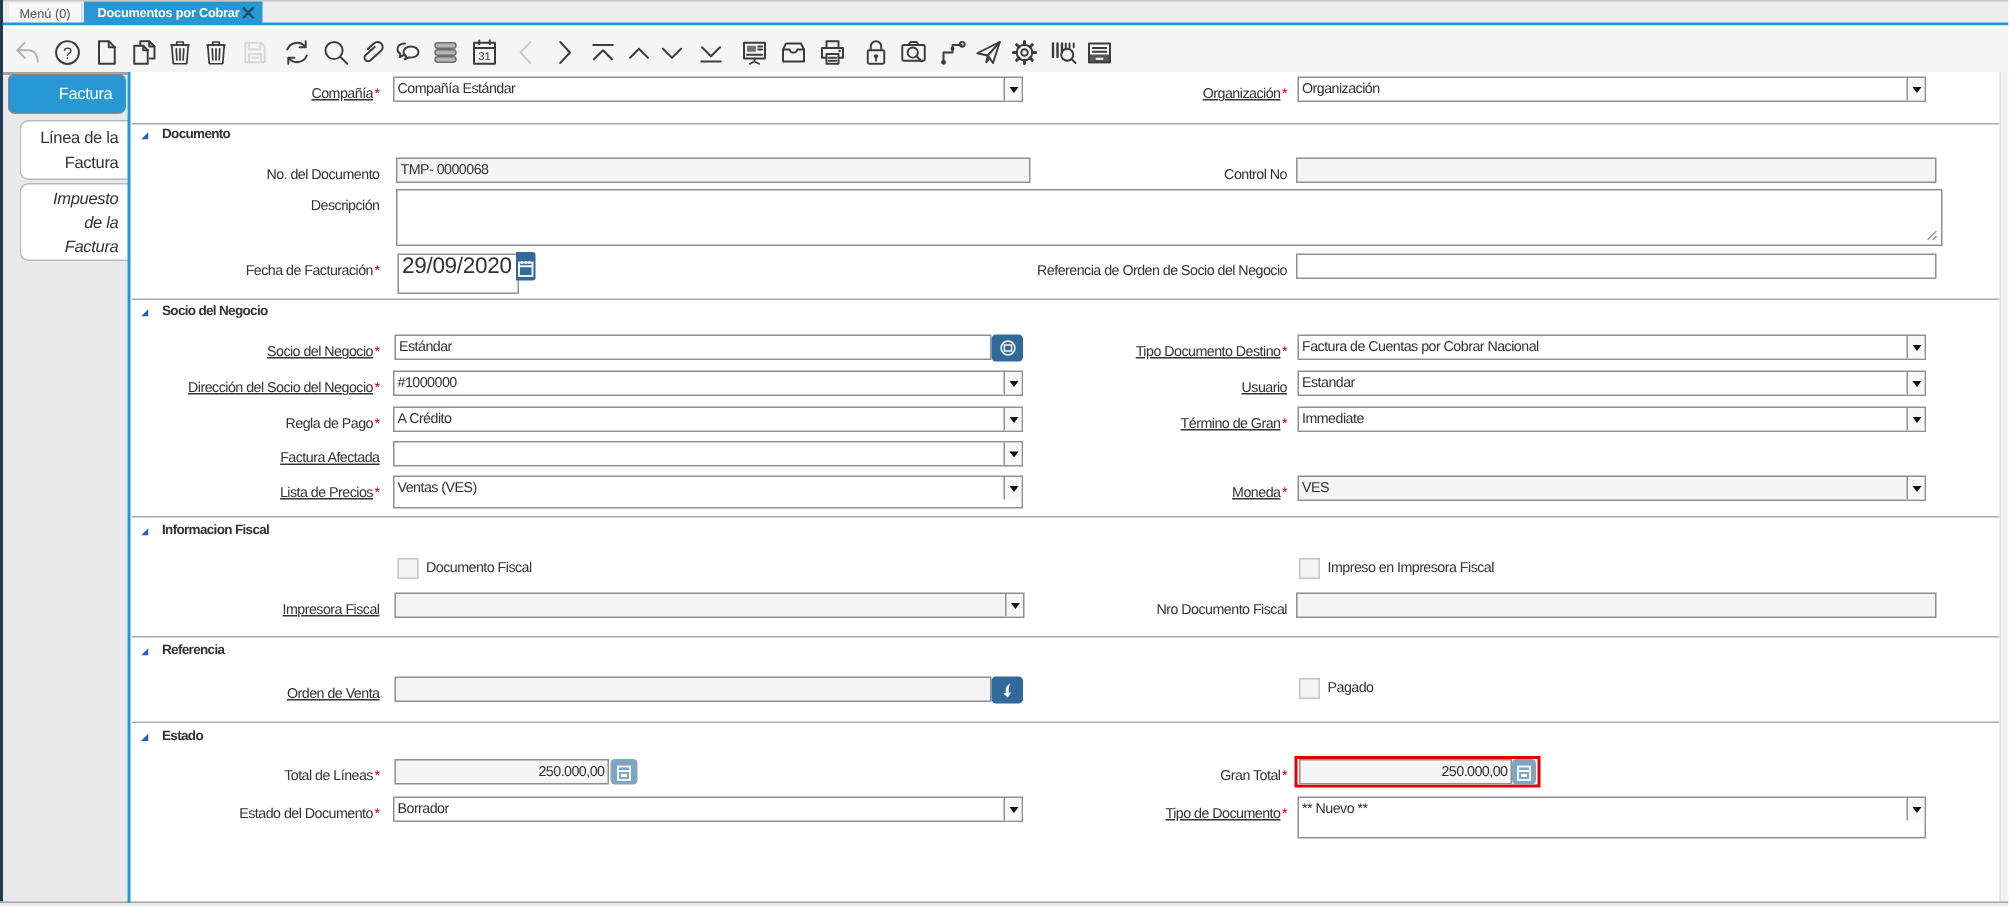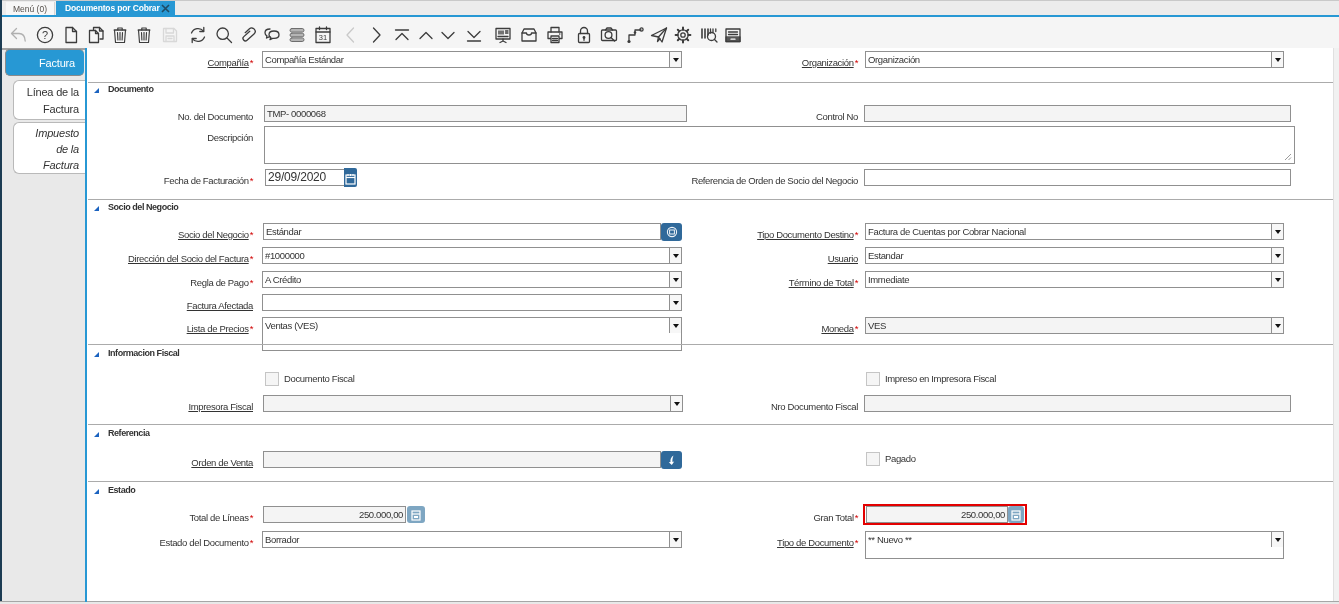--- a/index.html
+++ b/index.html
@@ -216,21 +216,21 @@
 <div class="lb" style="right:1086px;top:108px"><span style="">No. del Documento</span></div>
 <div class="tf" style="left:264px;top:105px;width:423px;height:17px;background:#f4f4f4;">TMP- 0000068</div>
 <div class="lb" style="right:481px;top:108px"><span style="">Control No</span></div>
 <div class="tf" style="left:864px;top:105px;width:427px;height:17px;background:#f4f4f4;"></div>
 <div class="lb" style="right:1086px;top:129px"><span style="">Descripción</span></div>
 <div class="tf" style="left:264px;top:126px;width:1031px;height:38px;background:#fff"></div>
 <svg style="position:absolute;left:1284px;top:153px" width="8" height="8">
     <path d="M7 1 L1 7 M7 4.5 L4.5 7" stroke="#9a9a9a" stroke-width="1"></path>
   </svg>
 <div class="lb" style="right:1086px;top:172px"><span style="">Fecha de Facturación</span><span class="st">*</span></div>
-<div class="tf" style="left:265px;top:169px;width:81px;height:17px;background:#fff;font-size:12px;letter-spacing:-0.2px">29/09/2020</div>
+<div class="tf" style="left:265px;top:169px;width:81px;height:27px;background:#fff;font-size:15px;letter-spacing:-0.2px">29/09/2020</div>
 <div class="bb" style="left:344px;top:168px;width:13px;height:19px;background:#30699a;border-radius:0 2px 2px 0">
     <svg width="11" height="12" viewBox="0 0 11 12" style="margin-top:2px">
       <rect x="1" y="2" width="9" height="9" fill="none" stroke="#fff" stroke-width="1.2"></rect>
       <path d="M1 4.5 H10" stroke="#fff" stroke-width="1.2"></path>
       <path d="M3 1 v2 M5.5 1 v2 M8 1 v2" stroke="#fff" stroke-width="1"></path>
     </svg>
   </div>
 <div class="lb" style="right:481px;top:172px"><span style="">Referencia de Orden de Socio del Negocio</span></div>
 <div class="tf" style="left:864px;top:169px;width:427px;height:17px;background:#fff;"></div>
 <div class="sep" style="top:199px"></div>
@@ -243,44 +243,44 @@
 <div class="bb" style="left:661px;top:223px;width:21px;height:18px;background:#30699a;border-radius:3px">
     <svg width="12" height="12" viewBox="0 0 12 12">
       <circle cx="6" cy="6" r="4.6" fill="none" stroke="#fff" stroke-width="1.1" opacity=".92"></circle>
       <rect x="3.6" y="4" width="4.8" height="4" fill="none" stroke="#fff" stroke-width="1" opacity=".92"></rect>
     </svg>
   </div>
 <div class="lb" style="right:481px;top:226px"><span style="text-decoration:underline;">Tipo Documento Destino</span><span class="st">*</span></div>
 <div class="tf" style="left:865px;top:223px;width:419px;height:17px;background:#fff;padding-right:16px">Factura de Cuentas por Cobrar Nacional<div class="cbtn" style="height:15px">
       <i></i>
     </div></div>
-<div class="lb" style="right:1086px;top:250px"><span style="text-decoration:underline;">Dirección del Socio del Factura</span><span class="st">*</span></div>
+<div class="lb" style="right:1086px;top:250px"><span style="text-decoration:underline;">Dirección del Socio del Negocio</span><span class="st">*</span></div>
 <div class="tf" style="left:262px;top:247px;width:420px;height:17px;background:#fff;padding-right:16px">#1000000<div class="cbtn" style="height:15px">
       <i></i>
     </div></div>
 <div class="lb" style="right:481px;top:250px"><span style="text-decoration:underline;">Usuario</span></div>
 <div class="tf" style="left:865px;top:247px;width:419px;height:17px;background:#fff;padding-right:16px">Estandar<div class="cbtn" style="height:15px">
       <i></i>
     </div></div>
 <div class="lb" style="right:1086px;top:274px"><span style="">Regla de Pago</span><span class="st">*</span></div>
 <div class="tf" style="left:262px;top:271px;width:420px;height:17px;background:#fff;padding-right:28px">A Crédito<div class="cbtn" style="height:15px">
       <i></i>
     </div></div>
-<div class="lb" style="right:481px;top:274px"><span style="text-decoration:underline;">Término de Total</span><span class="st">*</span></div>
+<div class="lb" style="right:481px;top:274px"><span style="text-decoration:underline;">Término de Gran</span><span class="st">*</span></div>
 <div class="tf" style="left:865px;top:271px;width:419px;height:17px;background:#fff;padding-right:16px">Immediate<div class="cbtn" style="height:15px">
       <i></i>
     </div></div>
 <div class="lb" style="right:1086px;top:297px"><span style="text-decoration:underline;">Factura Afectada</span></div>
 <div class="tf" style="left:262px;top:294px;width:420px;height:17px;background:#fff;padding-right:16px">
     <div class="cbtn" style="height:15px">
       <i></i>
     </div>
   </div>
 <div class="lb" style="right:1086px;top:320px"><span style="text-decoration:underline;">Lista de Precios</span><span class="st">*</span></div>
-<div class="tf" style="left:262px;top:317px;width:420px;height:34px;background:#fff;padding-right:16px">Ventas (VES)<div class="cbtn" style="height:15px">
+<div class="tf" style="left:262px;top:317px;width:420px;height:22px;background:#fff;padding-right:16px">Ventas (VES)<div class="cbtn" style="height:15px">
       <i></i>
     </div></div>
 <div class="lb" style="right:481px;top:320px"><span style="text-decoration:underline;">Moneda</span><span class="st">*</span></div>
 <div class="tf" style="left:865px;top:317px;width:419px;height:17px;background:#f4f4f4;padding-right:16px">VES<div class="cbtn" style="height:15px">
       <i></i>
     </div></div>
 <div class="sep" style="top:344px"></div>
 <svg class="tri" style="left:94px;top:352px" width="5" height="5">
     <polygon points="5,0 5,5 0,5" fill="#1b63c0"></polygon>
   </svg>

